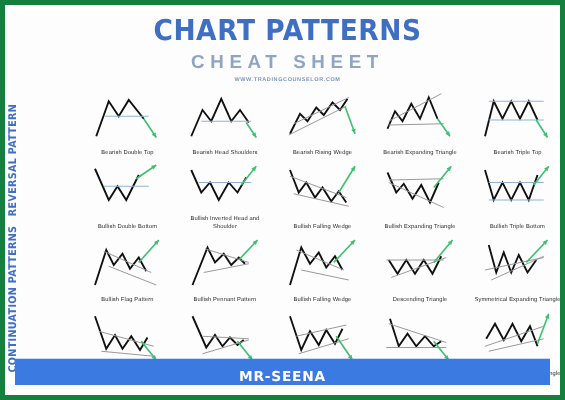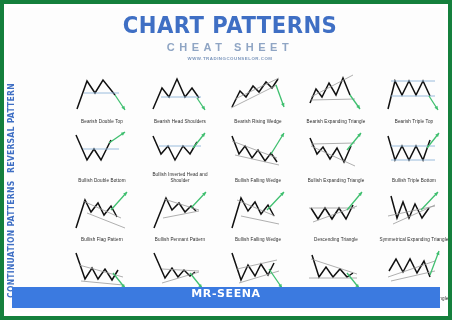--- a/index.html
+++ b/index.html
@@ -25,21 +25,21 @@
   .title{
     font-family:"DejaVu Sans",sans-serif;
     font-weight:bold;
     font-size:23px;
     letter-spacing:0.5px;
     color:#3f6fc4;
     line-height:26px;
     transform:scaleX(0.92);
   }
   .subtitle{
-    font-size:11px;
+    font-size:15px;
     letter-spacing:4.5px;
     color:#8fa5c4;
     font-weight:bold;
     margin-top:3px;
   }
   .url{
     font-size:4.4px;
     letter-spacing:0.5px;
     color:#7a95bb;
     font-weight:bold;
@@ -93,21 +93,21 @@
     padding:0 1px;
     box-sizing:border-box;
   }
 
   
   .footer{
     position:absolute;
     left:4px;right:4px;bottom:4px;
     height:21px;
     background:#3b7ae0;
-    display:flex;align-items:flex-start;justify-content:center;
+    display:flex;align-items:flex-end;justify-content:center;
   }
   .footer-text{
     font-family:"DejaVu Sans",sans-serif;
     font-weight:bold;
     font-size:11px;
     letter-spacing:0.6px;
     color:#ffffff;
   }
 </style>
 </head>

